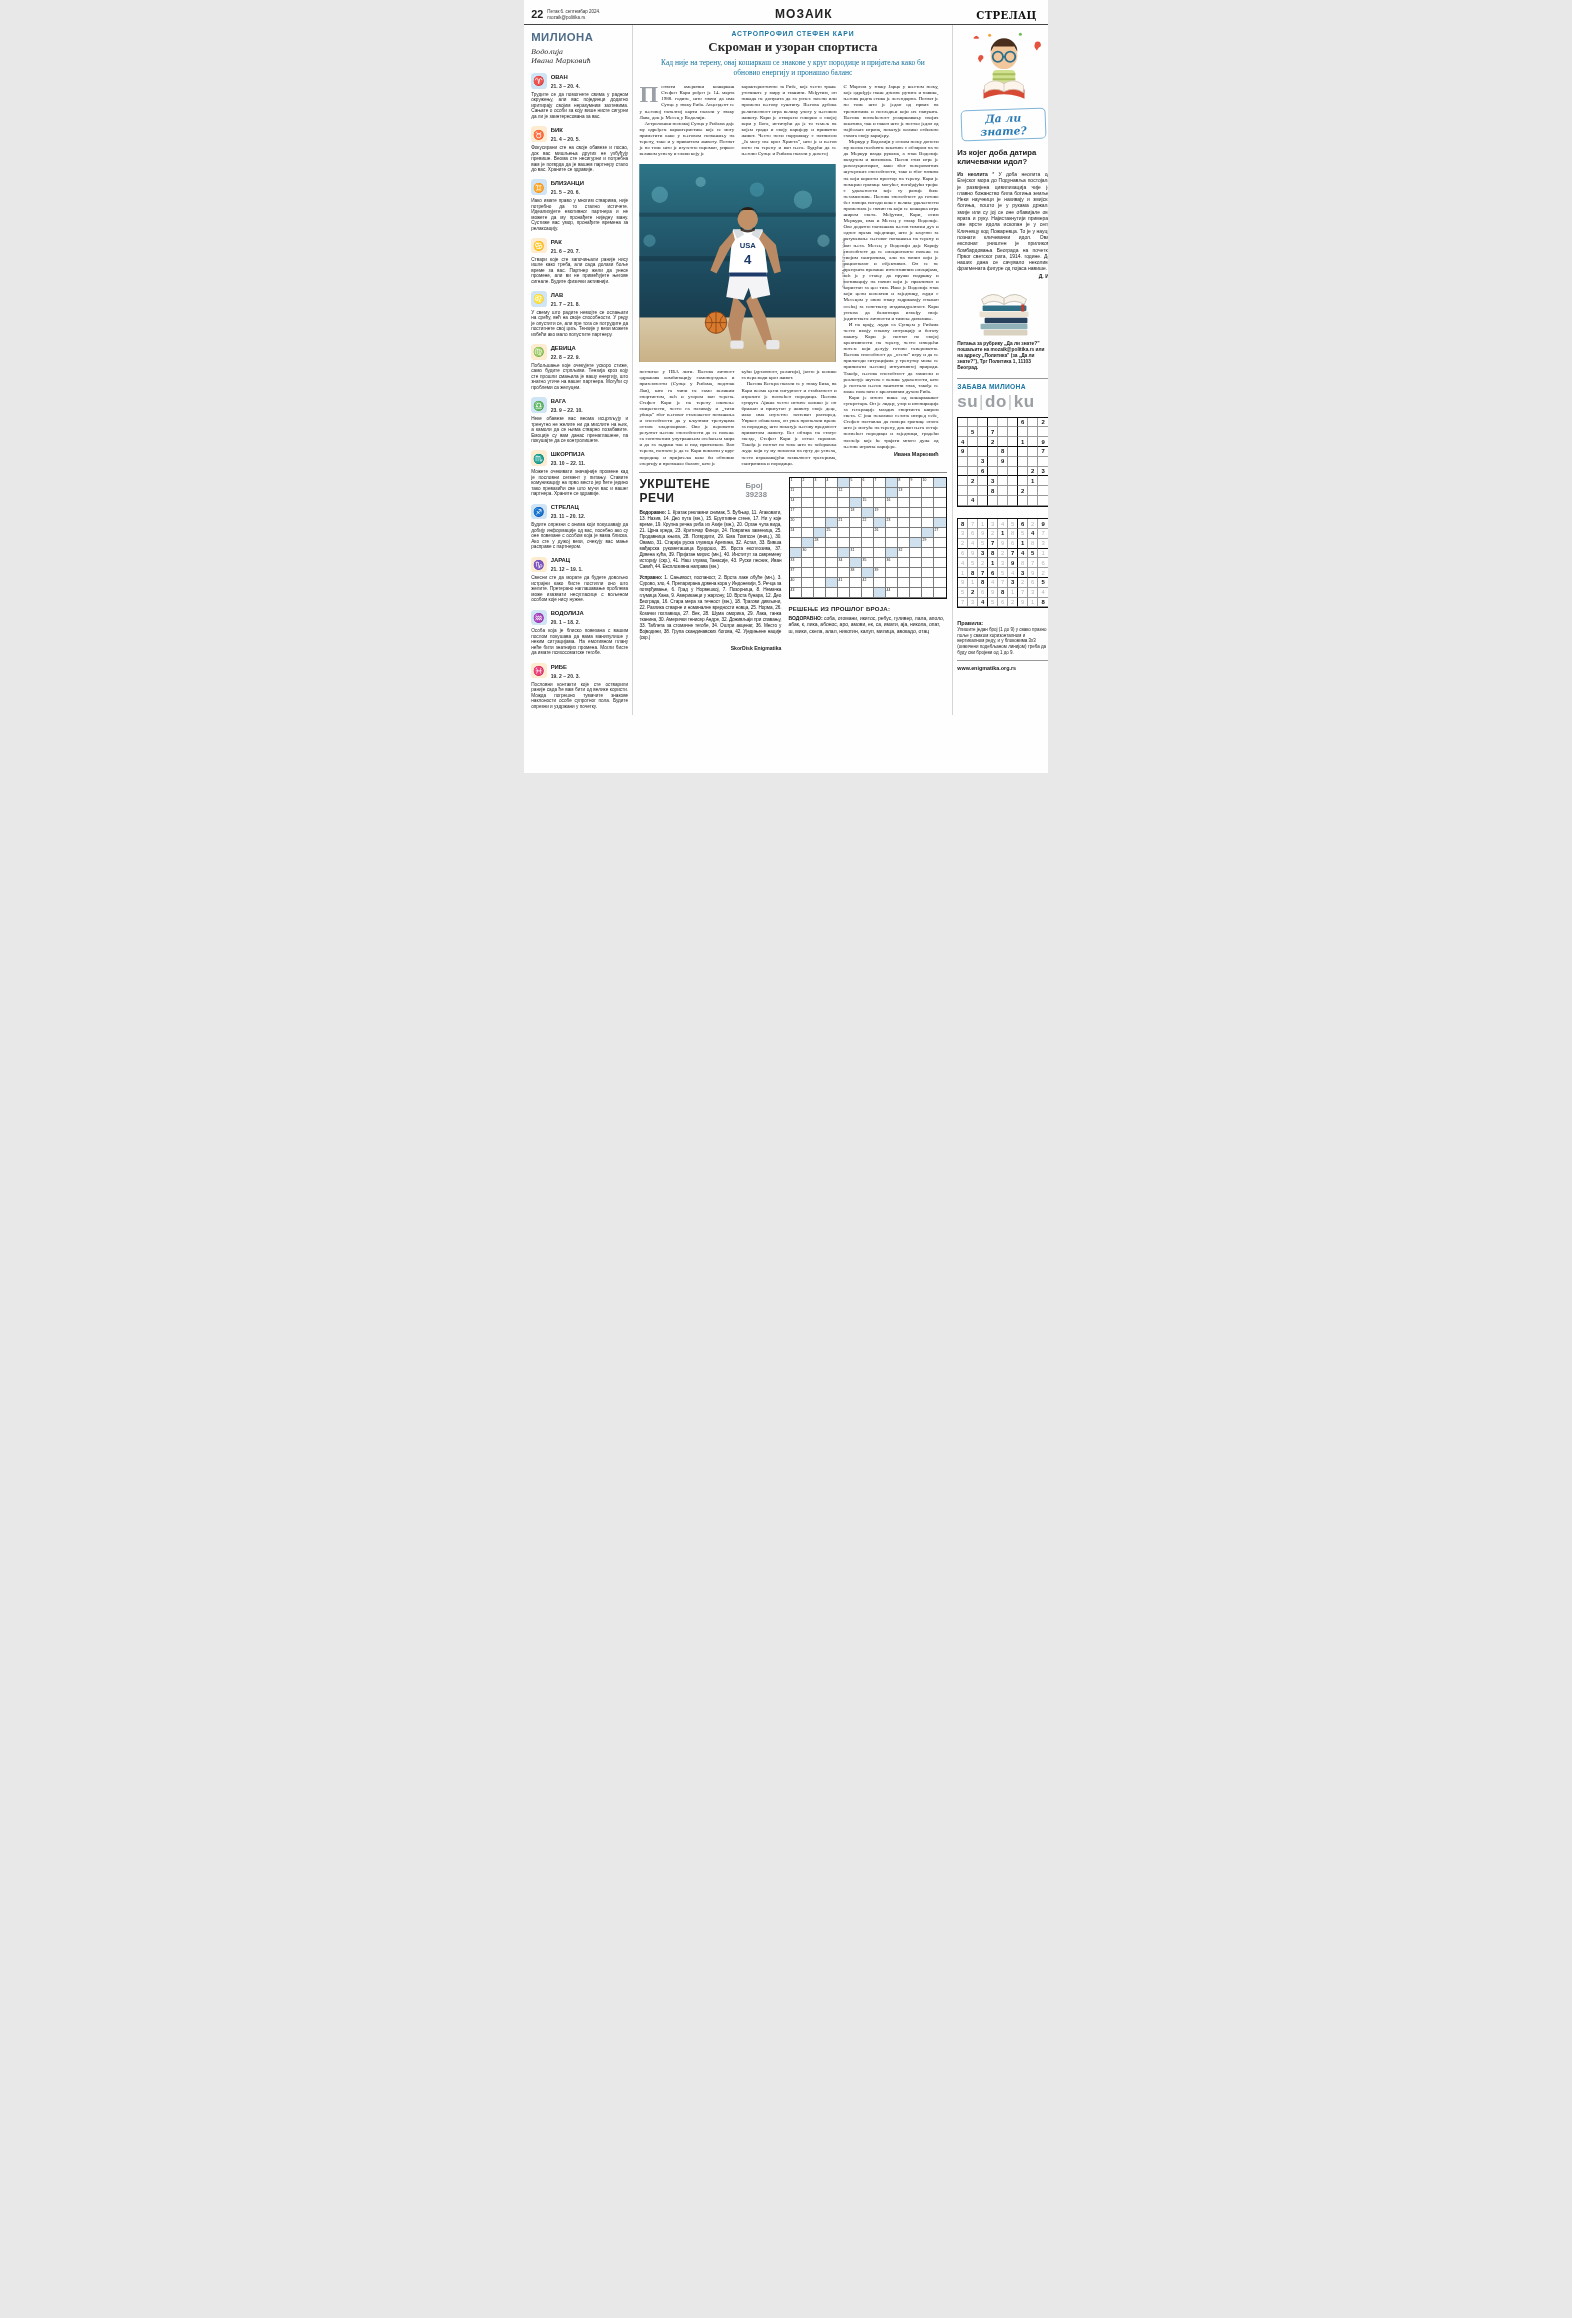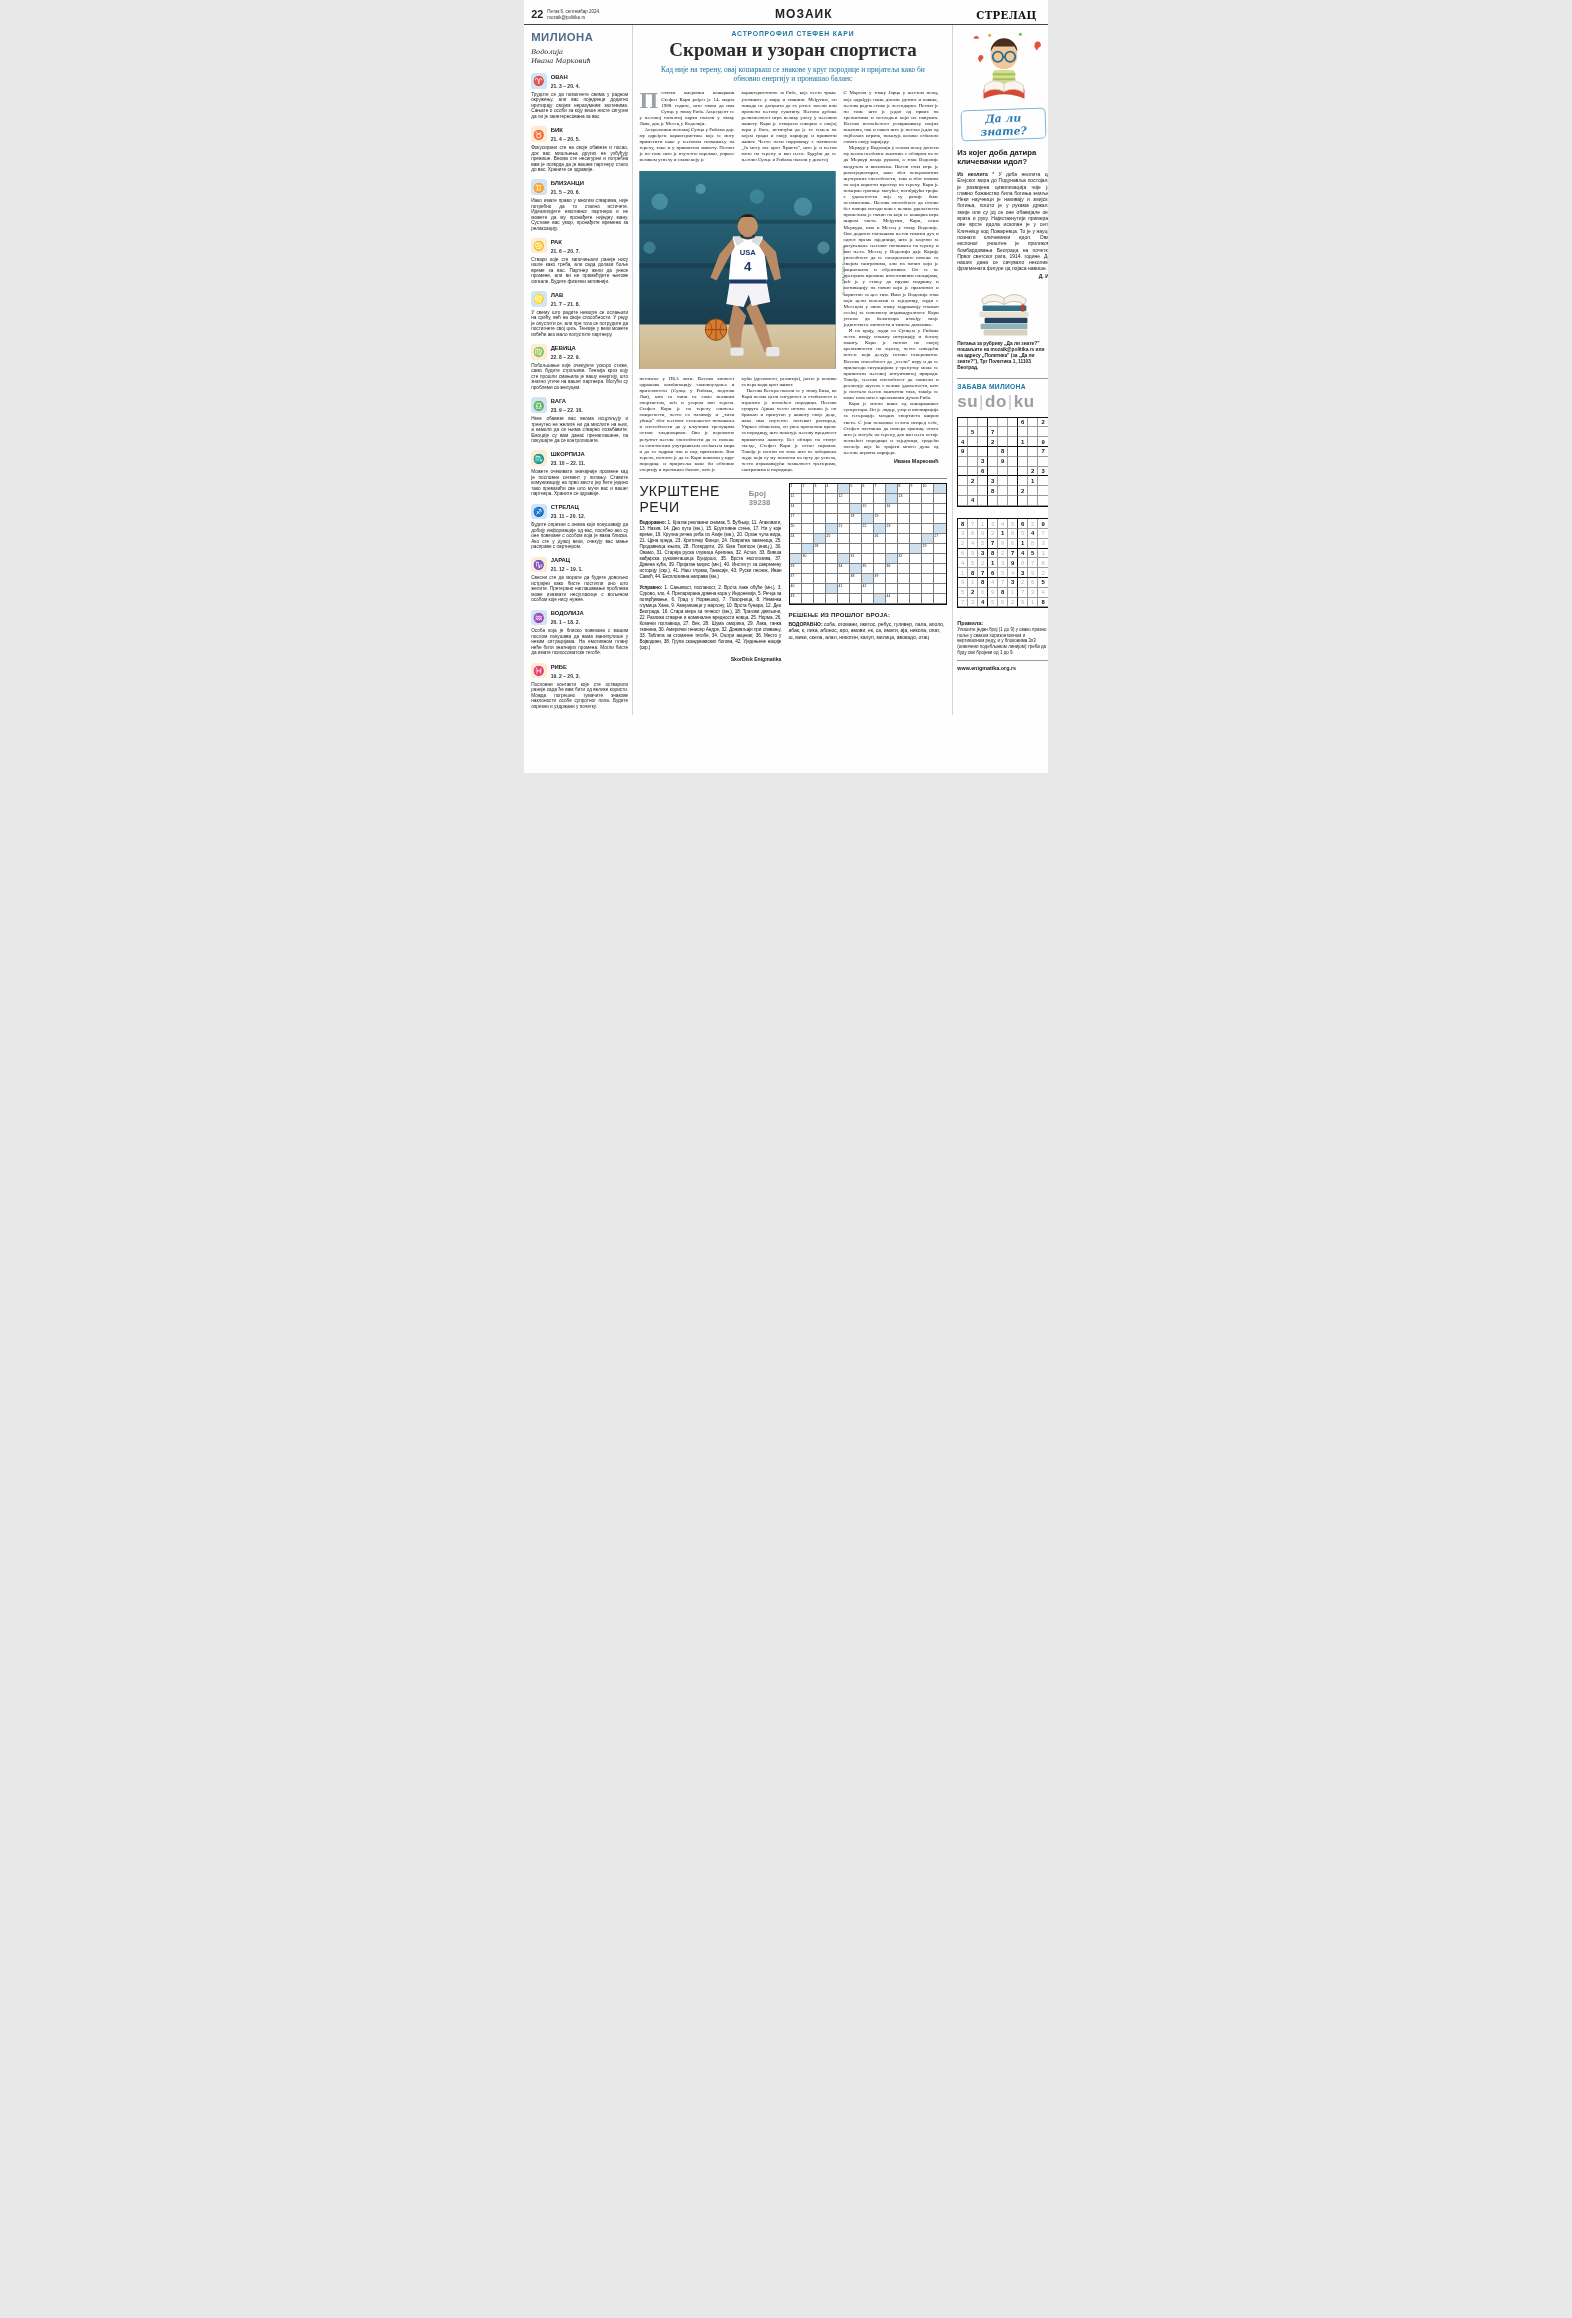--- a/index.html
+++ b/index.html
@@ -23,21 +23,21 @@
   .astro{font-family:"DejaVu Serif",serif;font-style:italic;font-size:6.7px;color:#222;line-height:1.3;margin-bottom:6.1px;}
   .sign{margin-bottom:5.6px;}
   .sign-head{display:flex;align-items:center;gap:4.1px;margin-bottom:2px;}
   .sign-icon{width:15.4px;height:15.4px;border-radius:3.6px;display:flex;align-items:center;justify-content:center;
              font-size:9.2px;color:#27384a;flex:0 0 15.4px;}
   .sign-name{font-size:5.9px;font-weight:700;color:#222;line-height:1.1;}
   .sign-dates{font-size:5px;font-weight:700;color:#333;}
   .sign-text{font-size:4.7px;line-height:5.5px;text-align:justify;margin:0;color:#222;}
   
   .kicker{font-size:6.8px;font-weight:700;color:#1b76a4;letter-spacing:0.8px;text-align:center;margin:2px 0 3.1px 0;}
-  .headline{font-family:"Liberation Serif",serif;font-size:19px;font-weight:600;color:#2b2b2b;
+  .headline{font-family:"Liberation Serif",serif;font-size:13px;font-weight:600;color:#2b2b2b;
             text-align:center;margin:0 0 4.1px 0;line-height:1.05;}
   .subtitle{font-family:"Liberation Serif",serif;font-size:7.5px;color:#16729e;text-align:center;
             max-width:266px;margin:0 auto 7.2px auto;line-height:1.25;}
   #article{display:flex;gap:7.2px;}
   #art-left{width:197px;flex:0 0 197px;}
   .pair{display:flex;gap:7.2px;}
   .acol{width:95px;flex:0 0 95px;}
   .art-p{font-family:"Liberation Serif",serif;font-size:5px;line-height:6.1px;text-align:justify;
          margin:0;color:#151515;}
   .art-p + .art-p{text-indent:5.1px;}
@@ -46,21 +46,21 @@
   .dropcap{float:left;font-family:"Liberation Serif",serif;font-size:24px;line-height:19.5px;
            color:#9aa0a6;font-weight:700;padding:1px 3.1px 0 0;}
   .byline{font-size:5.4px;font-weight:700;text-align:right;margin-top:1.5px;}
   #photo-wrap{position:relative;margin:7px 0;}
   #photo-credit{position:absolute;right:-5.6px;top:50%;transform:rotate(-90deg) translateX(50%);
                 transform-origin:right top;font-size:3.6px;color:#777;letter-spacing:0.3px;white-space:nowrap;}
   
   #cross-sec{border-top:0.5px solid #888;margin-top:5.1px;padding-top:4.1px;display:flex;gap:7.2px;}
   #clues{width:142px;flex:0 0 142px;}
   .cross-title-row{display:flex;align-items:baseline;gap:9.2px;margin-bottom:5.1px;}
-  .cross-title{font-size:14px;font-weight:400;letter-spacing:0.5px;color:#222;}
+  .cross-title{font-size:12px;font-weight:700;letter-spacing:0.5px;color:#222;}
   .cross-issue{font-size:7.7px;font-weight:700;color:#8a8f94;}
   .clue-p{font-size:4.7px;line-height:6px;text-align:justify;letter-spacing:-0.1px;margin:0 0 4.6px 0;color:#141414;}
   .clue-lbl{font-weight:700;}
   .sig{font-size:5.1px;font-weight:700;text-align:right;margin-top:1px;}
   #cw-right{flex:1;}
   #cw-grid{display:grid;grid-template-columns:repeat(13,12px);grid-auto-rows:10px;
            border:1px solid #111;width:fit-content;background:#fff;}
   .cw-cell{position:relative;border-right:0.5px solid #7a7a7a;border-bottom:0.5px solid #7a7a7a;box-sizing:border-box;}
   .cw-cell:nth-child(13n){border-right:none;}
   .cw-shaded{background:#cfe0ee;}

